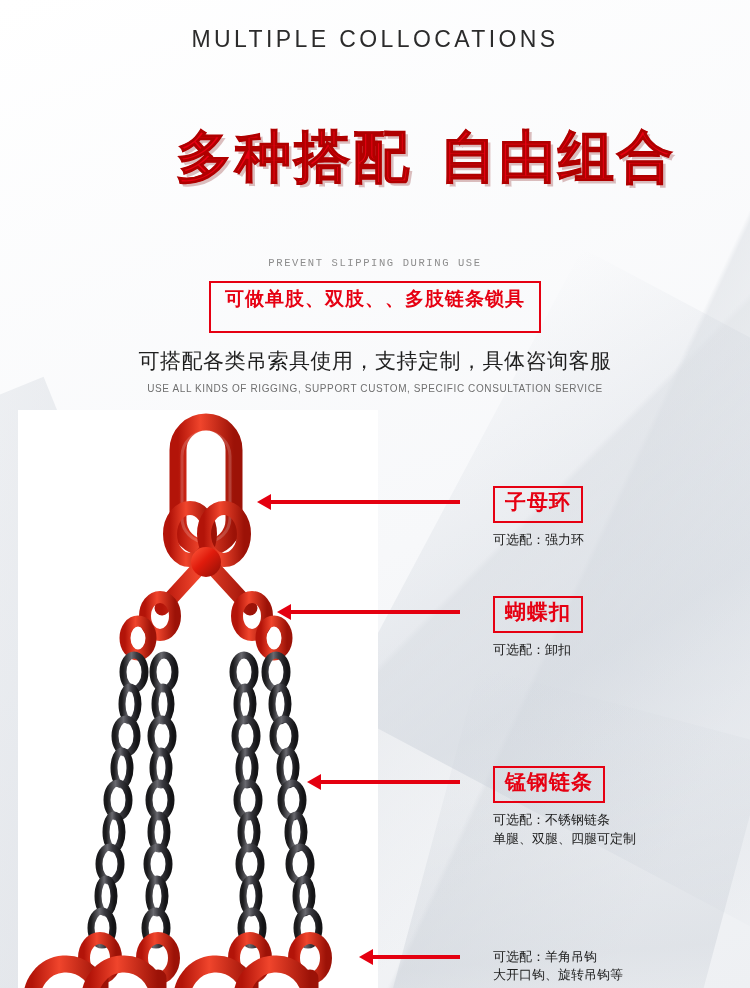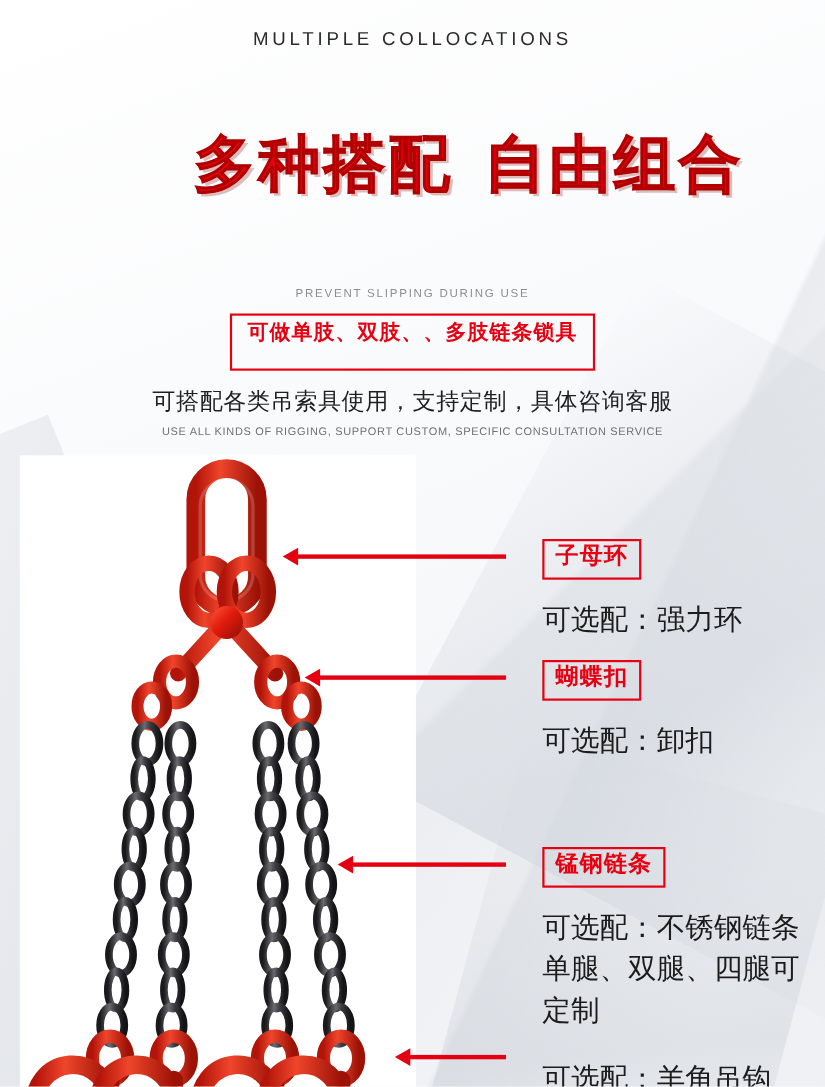--- a/index.html
+++ b/index.html
@@ -53,43 +53,44 @@
   }
 
   
   .header {
     position: relative;
     padding-top: 26px;
     text-align: center;
     z-index: 2;
   }
   .eyebrow {
-    font-size: 17px;
+    font-size: 23px;
     letter-spacing: 3.4px;
     color: #2b2b2b;
     font-weight: 400;
   }
   .headline {
     margin-top: 12px;
     font-family: Liberation Serif, serif;
     font-size: 56px;
     font-weight: 700;
     letter-spacing: 3px;
     color: #e60012;
     -webkit-text-stroke: 1px #b00000;
     text-shadow: 3px 3px 0 rgba(120,0,0,0.25);
     line-height: 1.1;
     white-space: pre;
   }
   .headline .gap { display: inline-block; width: 28px; }
   .sub-en {
-    margin-top: 18px;
+    margin-top: 7px;
     font-size: 10.5px;
     letter-spacing: 1.6px;
     color: #8d8d8d;
+    font-family: Liberation Mono, monospace;
   }
   .redbox-wrap {
     margin-top: 12px;
     display: flex;
     justify-content: center;
   }
   .redbox {
     border: 2px solid #e60012;
     color: #e60012;
     font-size: 19px;
@@ -139,22 +140,22 @@
     display: inline-block;
     border: 2px solid #e60012;
     color: #e60012;
     font-size: 21px;
     font-weight: 700;
     letter-spacing: 1px;
     padding: 3px 10px 5px;
     line-height: 1.2;
   }
   .callout .note {
-    margin-top: 20px;
-    font-size: 26px;
+    margin-top: 9px;
+    font-size: 13px;
     color: #1c1c1c;
     line-height: 1.45;
     white-space: pre-line;
   }
   .arrow {
     position: absolute;
     height: 4px;
     background: #e40010;
   }
   .arrow::before {

